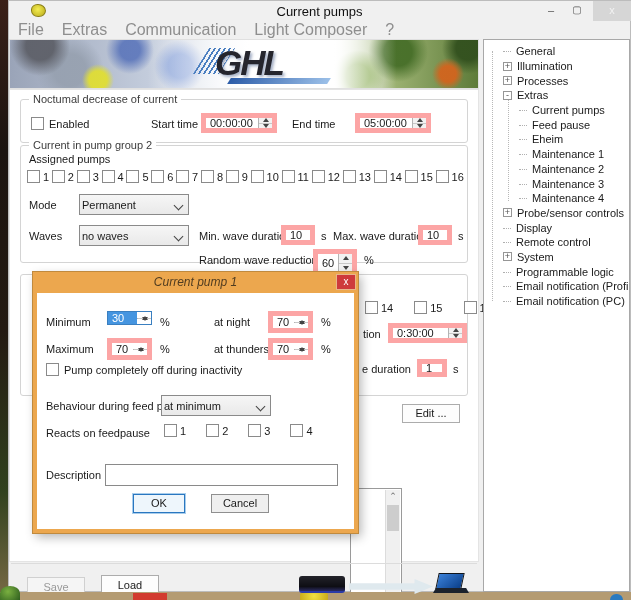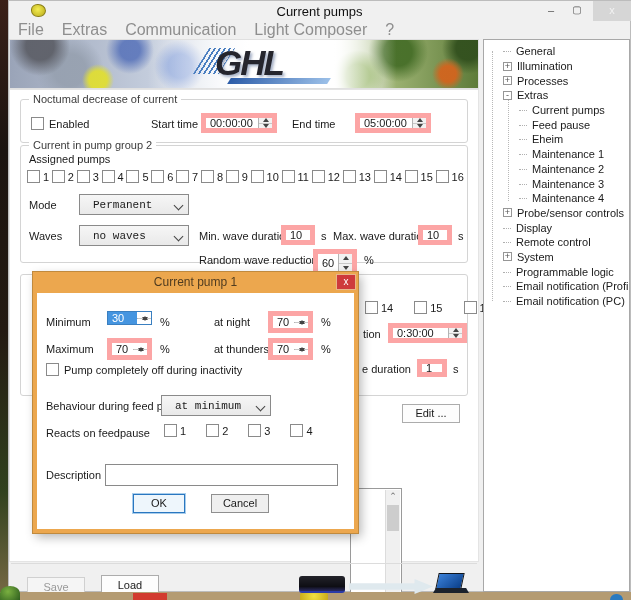--- a/index.html
+++ b/index.html
@@ -71,21 +71,21 @@
   .field { position:absolute; background:#fff; border:5px solid #fca5a5; display:flex; align-items:center; }
   .field .val { flex:1; padding-left:4px; }
   .spin-btns { width:14px; height:100%; display:flex; flex-direction:column; border-left:1px solid #b4b4b4; }
   .sp { flex:1; background:#f2f2f2; border-bottom:1px solid #c8c8c8; position:relative; }
   .sp:last-child { border-bottom:none; }
   .sp::after { content:""; position:absolute; left:50%; top:50%; transform:translate(-50%,-50%); width:0; height:0; }
   .sp-up::after { border-left:3px solid transparent; border-right:3px solid transparent; border-bottom:4px solid #444; }
   .sp-dn::after { border-left:3px solid transparent; border-right:3px solid transparent; border-top:4px solid #444; }
 
   .combo { position:absolute; background:linear-gradient(180deg,#f6f6f6,#e9e9e9); border:1px solid #8a8a8a; display:flex; align-items:center; }
-  .combo .val { flex:1; padding-left:13px;font-family:Liberation Mono, monospace; }
+  .combo .val { flex:1; padding-left:2px; }
   .combo .arr { width:18px; position:relative; height:100%; }
   .combo .arr::after { content:""; position:absolute; left:5px; top:7px; width:6px; height:6px;
     border-right:1.5px solid #444; border-bottom:1.5px solid #444; transform:rotate(45deg); }
 
   .cbrow16 { position:absolute; display:flex; justify-content:space-between; }
 
   .button { position:absolute; background:#fdfdfd; border:1px solid #acacac; text-align:center; color:#1a1a1a; }
 
   
   .listbox { position:absolute; left:340px; top:398px; width:52px; height:128px; background:#fff; border:1px solid #9a9a9a; }
@@ -118,21 +118,21 @@
   .branch .tglyph { border:1px solid #969696; background:#fff; }
   .leaf .tglyph { width:8px; flex:0 0 8px; height:0; border-top:1px dotted #b0b0b0; margin-top:1px; }
   .vline { position:absolute; border-left:1px dotted #b8b8b8; }
   .vline-root { left:8px; top:11px; height:250px; }
   .vline-child { left:24px; top:58px; height:103px; }
 
   
   .dialog { position:absolute; left:33px; top:272px; width:325px; height:261px; background:#eca74e;
     box-shadow:0 0 0 1px #c08a3e, 3px 4px 10px rgba(0,0,0,.3); z-index:50; }
   .dlg-title { position:absolute; left:0; top:0; width:100%; height:21px; text-align:center; line-height:20px;
-    font-size:12px; color:#503c20; }
+    font-size:12px; color:#503c20;font-style:italic; }
   .dlg-close { position:absolute; right:2px; top:2px; width:20px; height:16px; background:#ce3a3c; border:1px solid #e8b58a;
     color:#fff; font-size:10px; line-height:14px; text-align:center; }
   .dlg-body { position:absolute; left:4px; top:21px; right:4px; bottom:4px; background:#fff; }
   .focus-field { border:1px solid #3a7fc0; }
   .sel-val { background:#4595e0; color:#fff; }
 
   .ok-btn { left:96px; top:201px; width:52px; height:19px; line-height:17px; background:#eef6fc; border:1px solid #2a77c0; box-shadow:0 0 0 1px #a8cdec; }
   .cancel-btn { left:174px; top:201px; width:58px; height:19px; line-height:17px; background:#efefef; border:1px solid #8f8f8f; }
   .desc-input { position:absolute; left:68px; top:171px; width:233px; height:22px; border:1px solid #8a8a8a; background:#fff; padding-left:4px; font:inherit; }
 </style>

